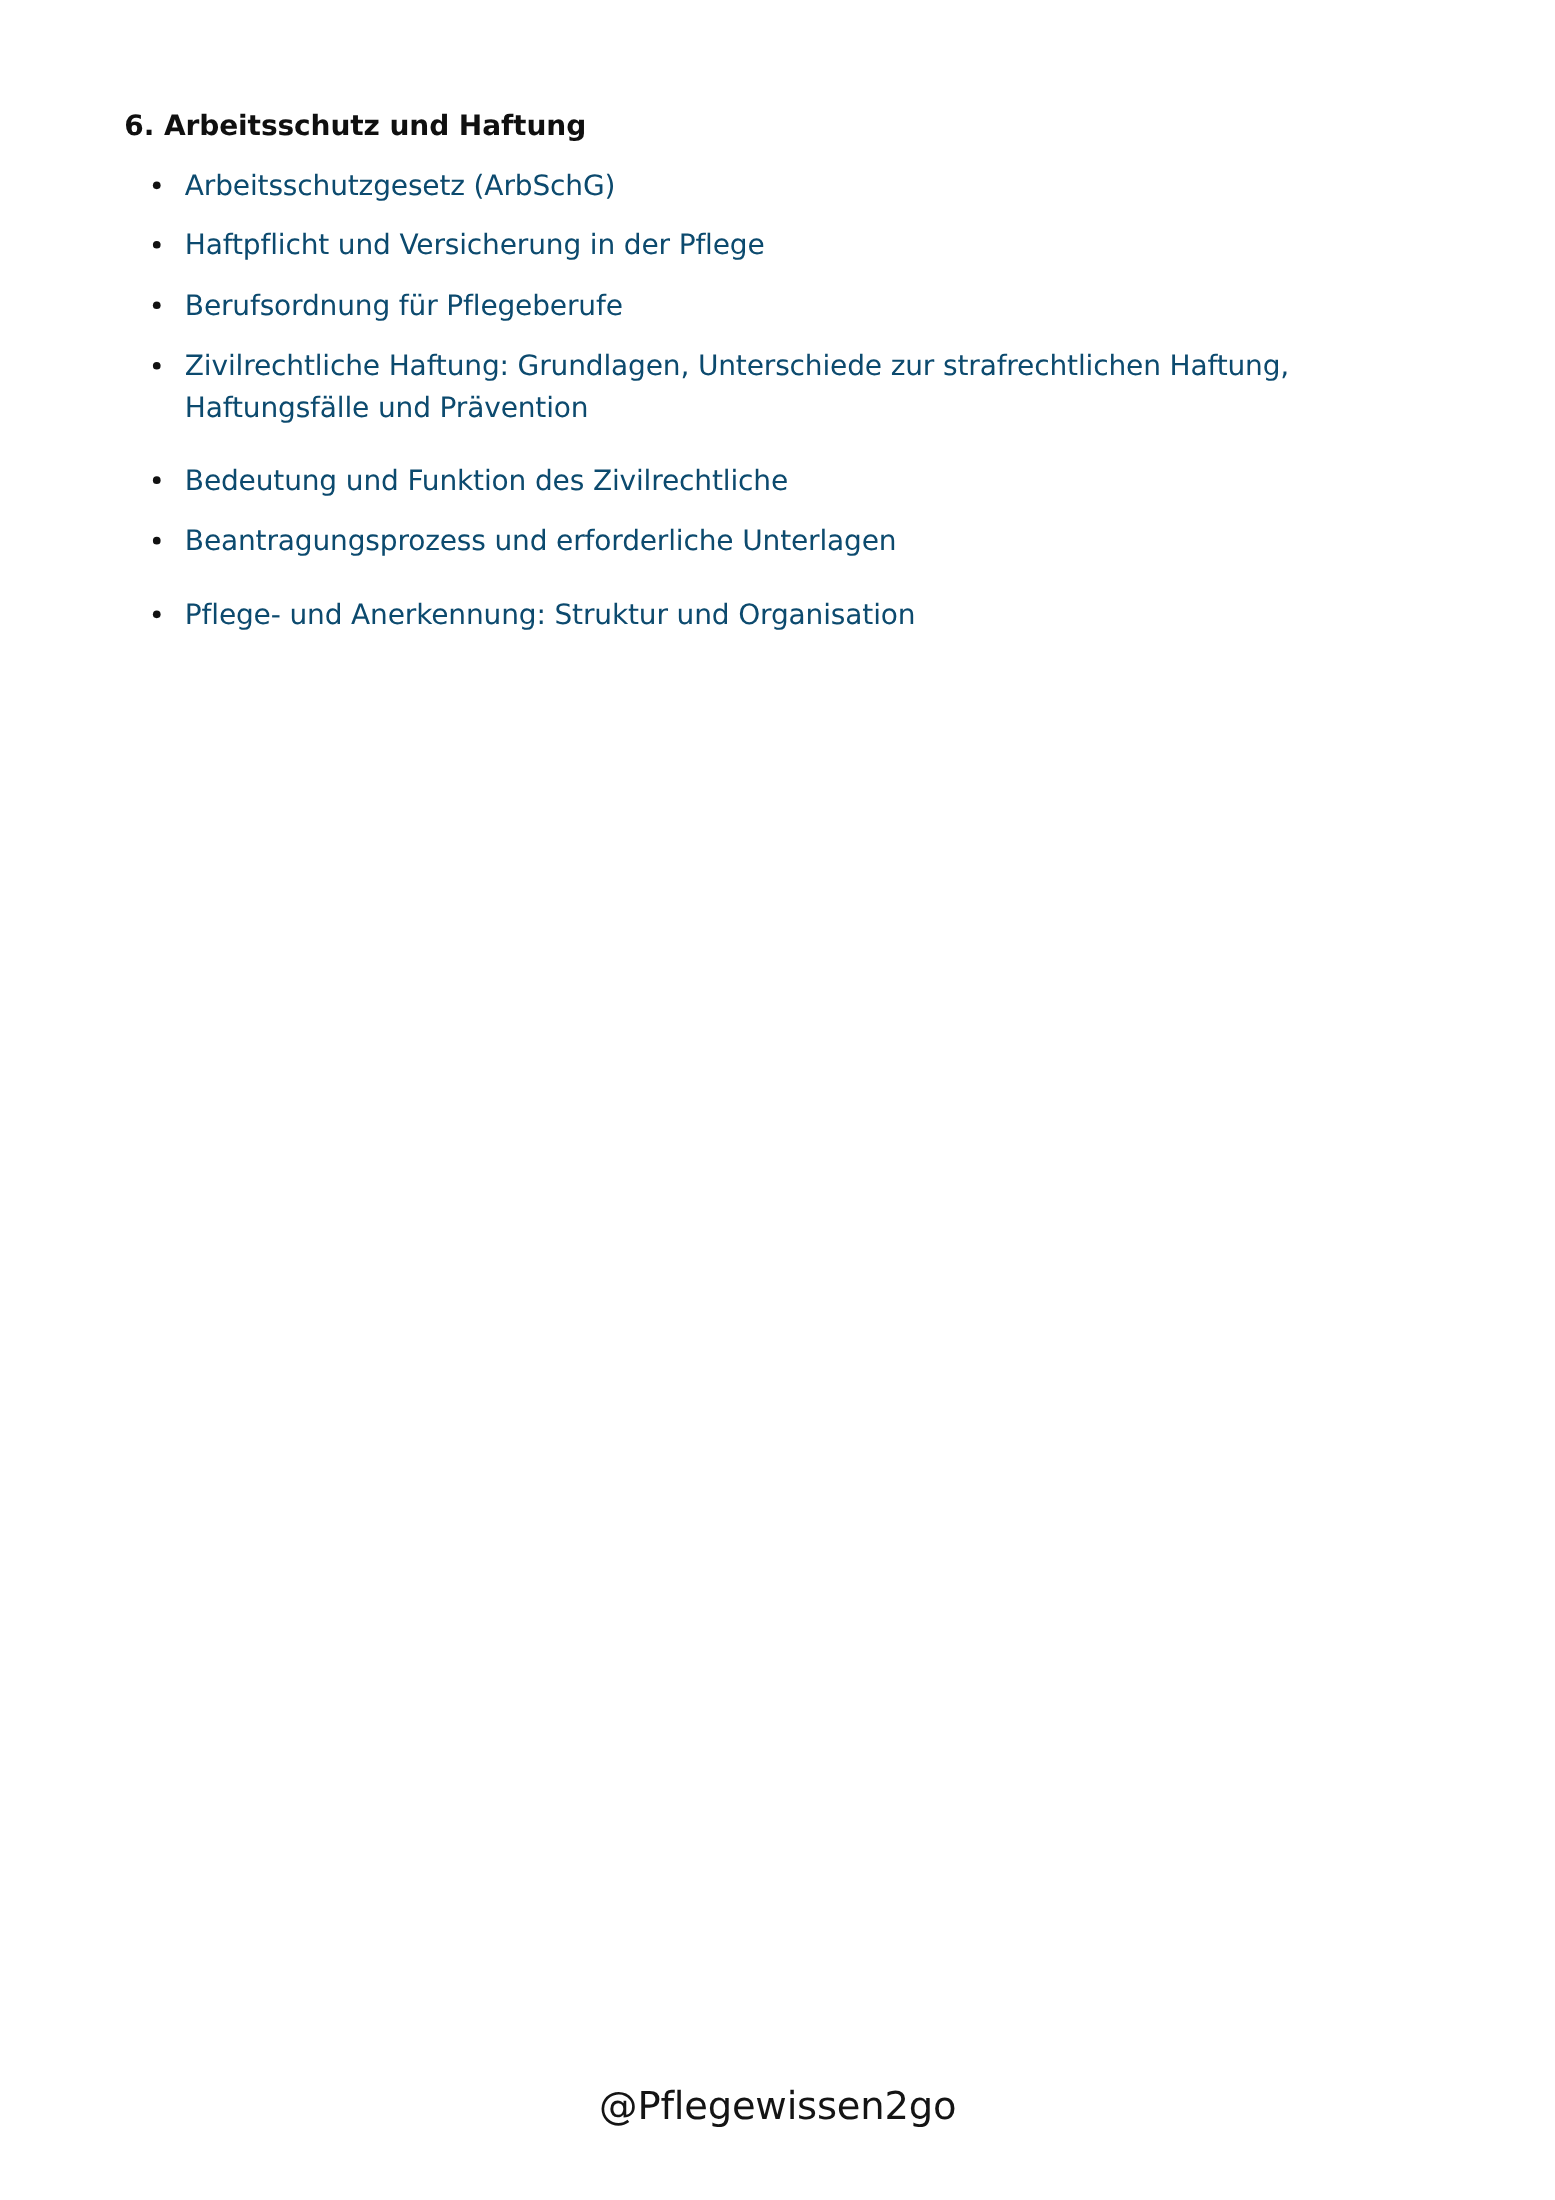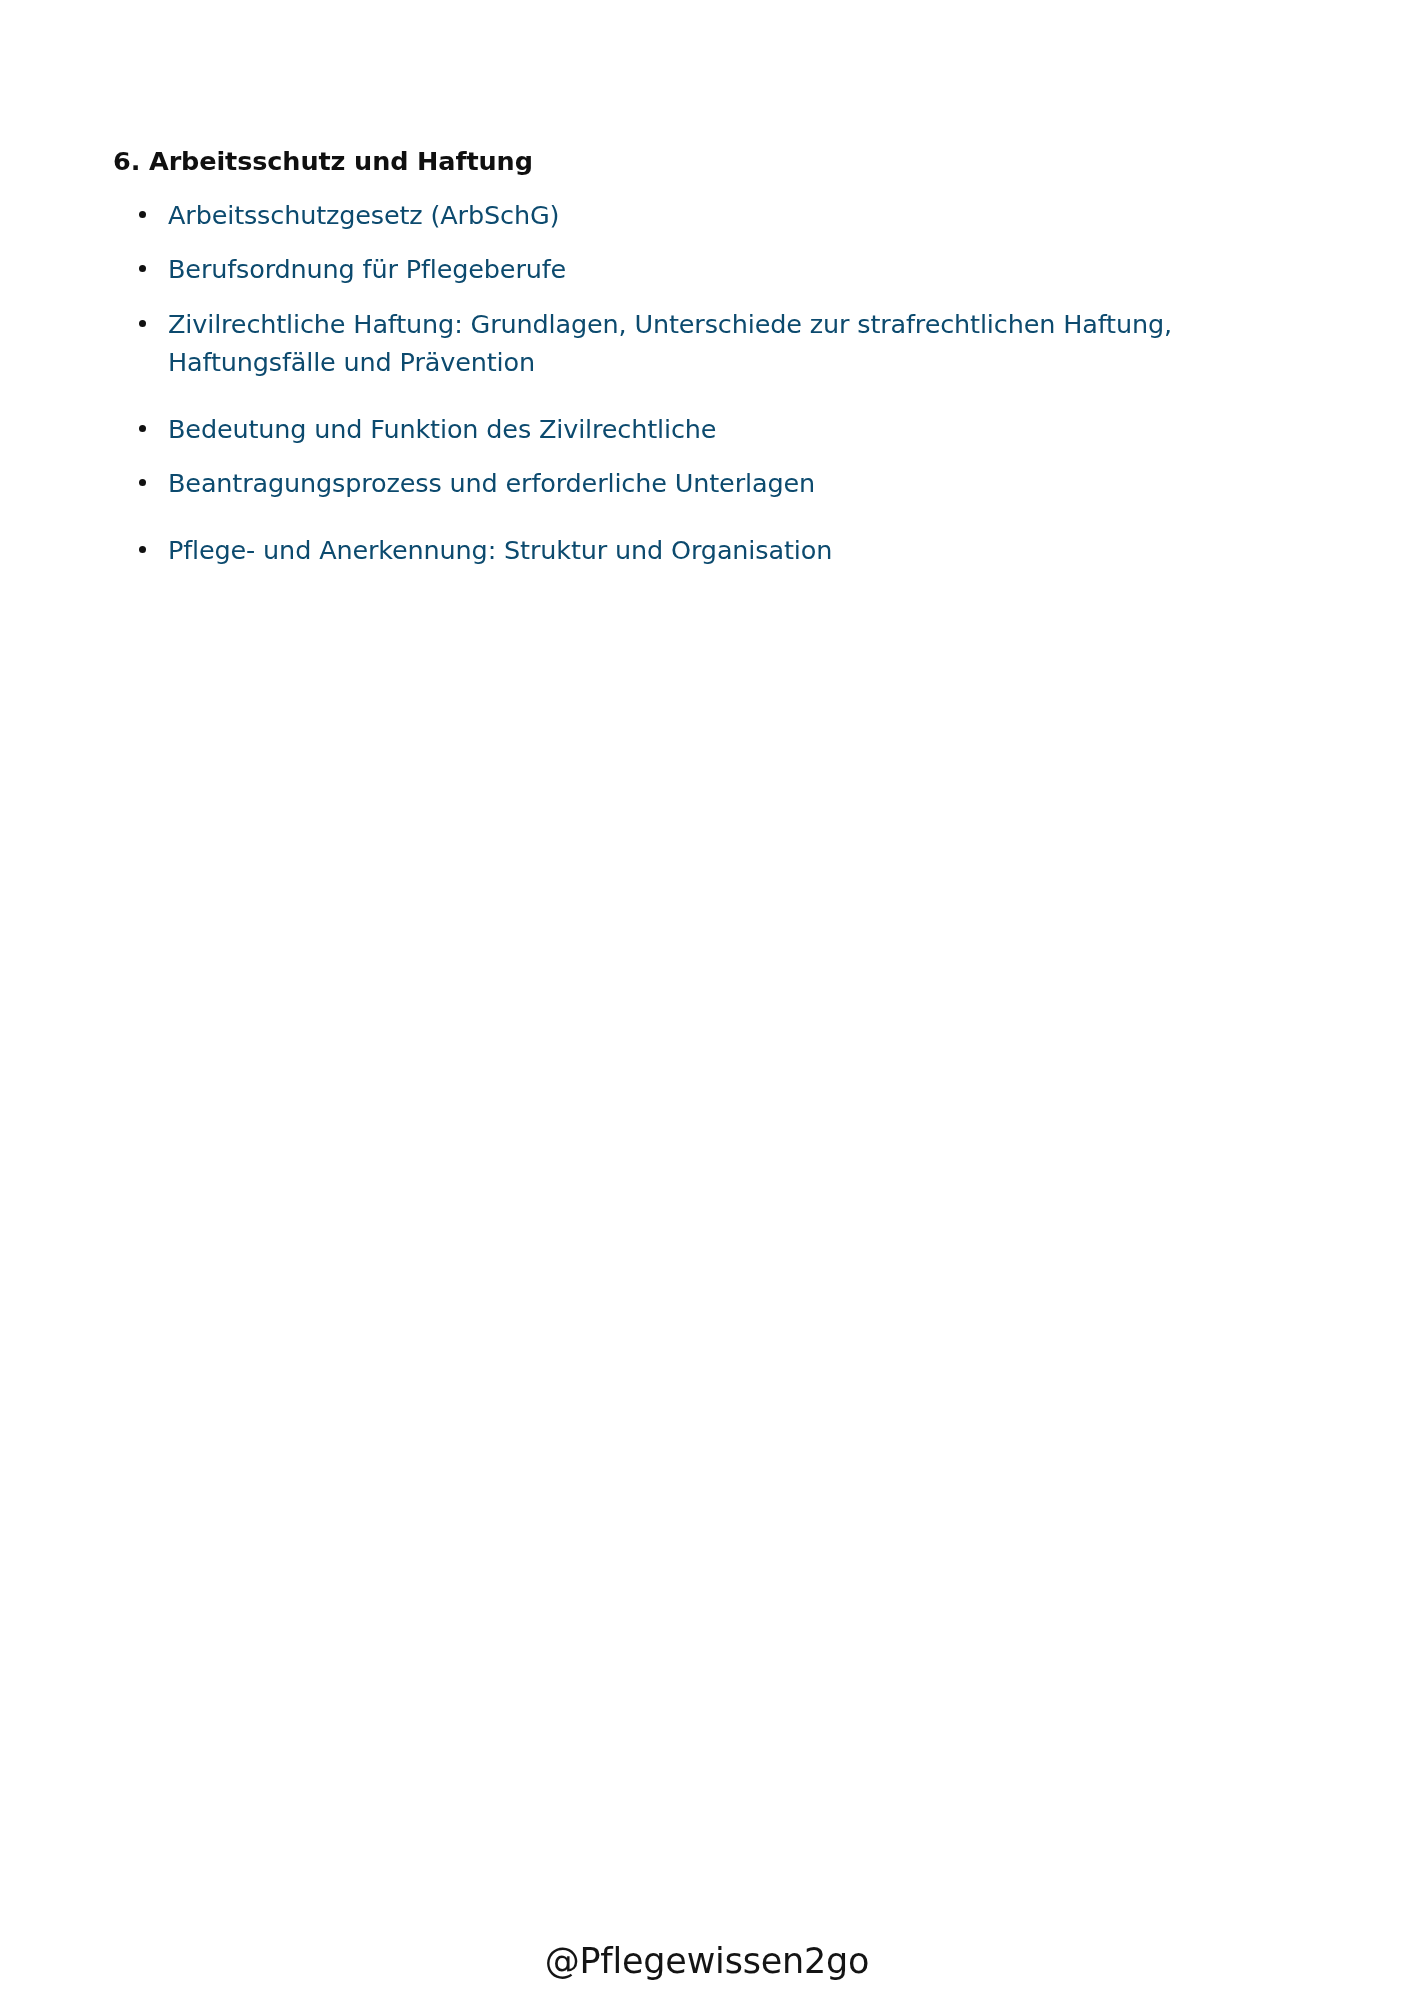--- a/index.html
+++ b/index.html
@@ -12,21 +12,20 @@
     height: 2000px;
     position: relative;
     font-family: "DejaVu Sans", sans-serif;
     color: #121212;
     overflow: hidden;
   }
   .page {
     position: absolute;
     inset: 0;
     background: #ffffff;
-    margin-top: 46px;
   }
   .content {
     position: absolute;
     left: 113px;
     top: 100px;
     width: 1190px;
   }
   .section {
     margin: 0 0 0 0;
   }
@@ -94,20 +93,24 @@
 
     <div class="section">
       <h2 class="heading">6. Arbeitsschutz und Haftung</h2>
       <ul class="bullets">
         <li class="bullet">
           <span class="dot"></span>
           <span class="btext">Arbeitsschutzgesetz (ArbSchG)</span>
         </li>
         <li class="bullet">
           <span class="dot"></span>
+          <span class="btext">Haftpflicht und Versicherung in der Pflege</span>
+        </li>
+        <li class="bullet">
+          <span class="dot"></span>
           <span class="btext">Berufsordnung für Pflegeberufe</span>
         </li>
         <li class="bullet">
           <span class="dot"></span>
           <span class="btext">Zivilrechtliche Haftung: Grundlagen, Unterschiede zur strafrechtlichen Haftung, Haftungsfälle und Prävention</span>
         </li>
       </ul>
     </div>
 
     <div class="sec-spacer"></div>

